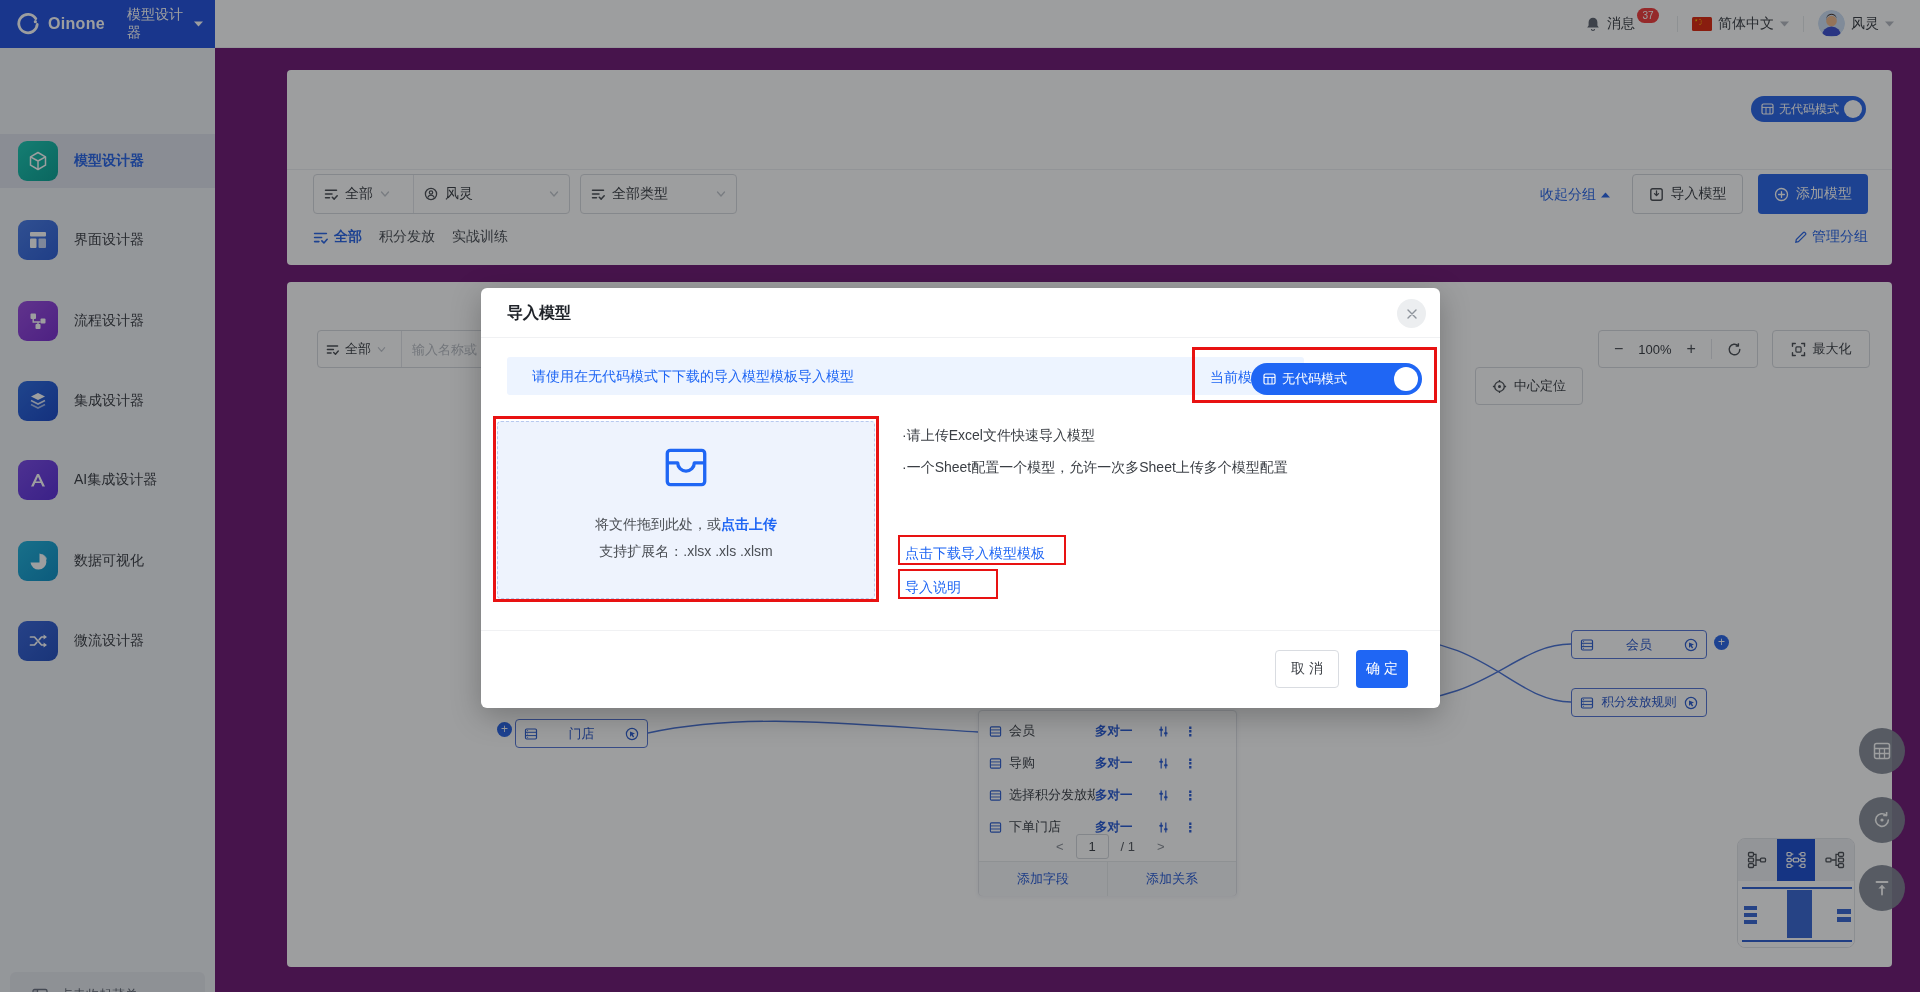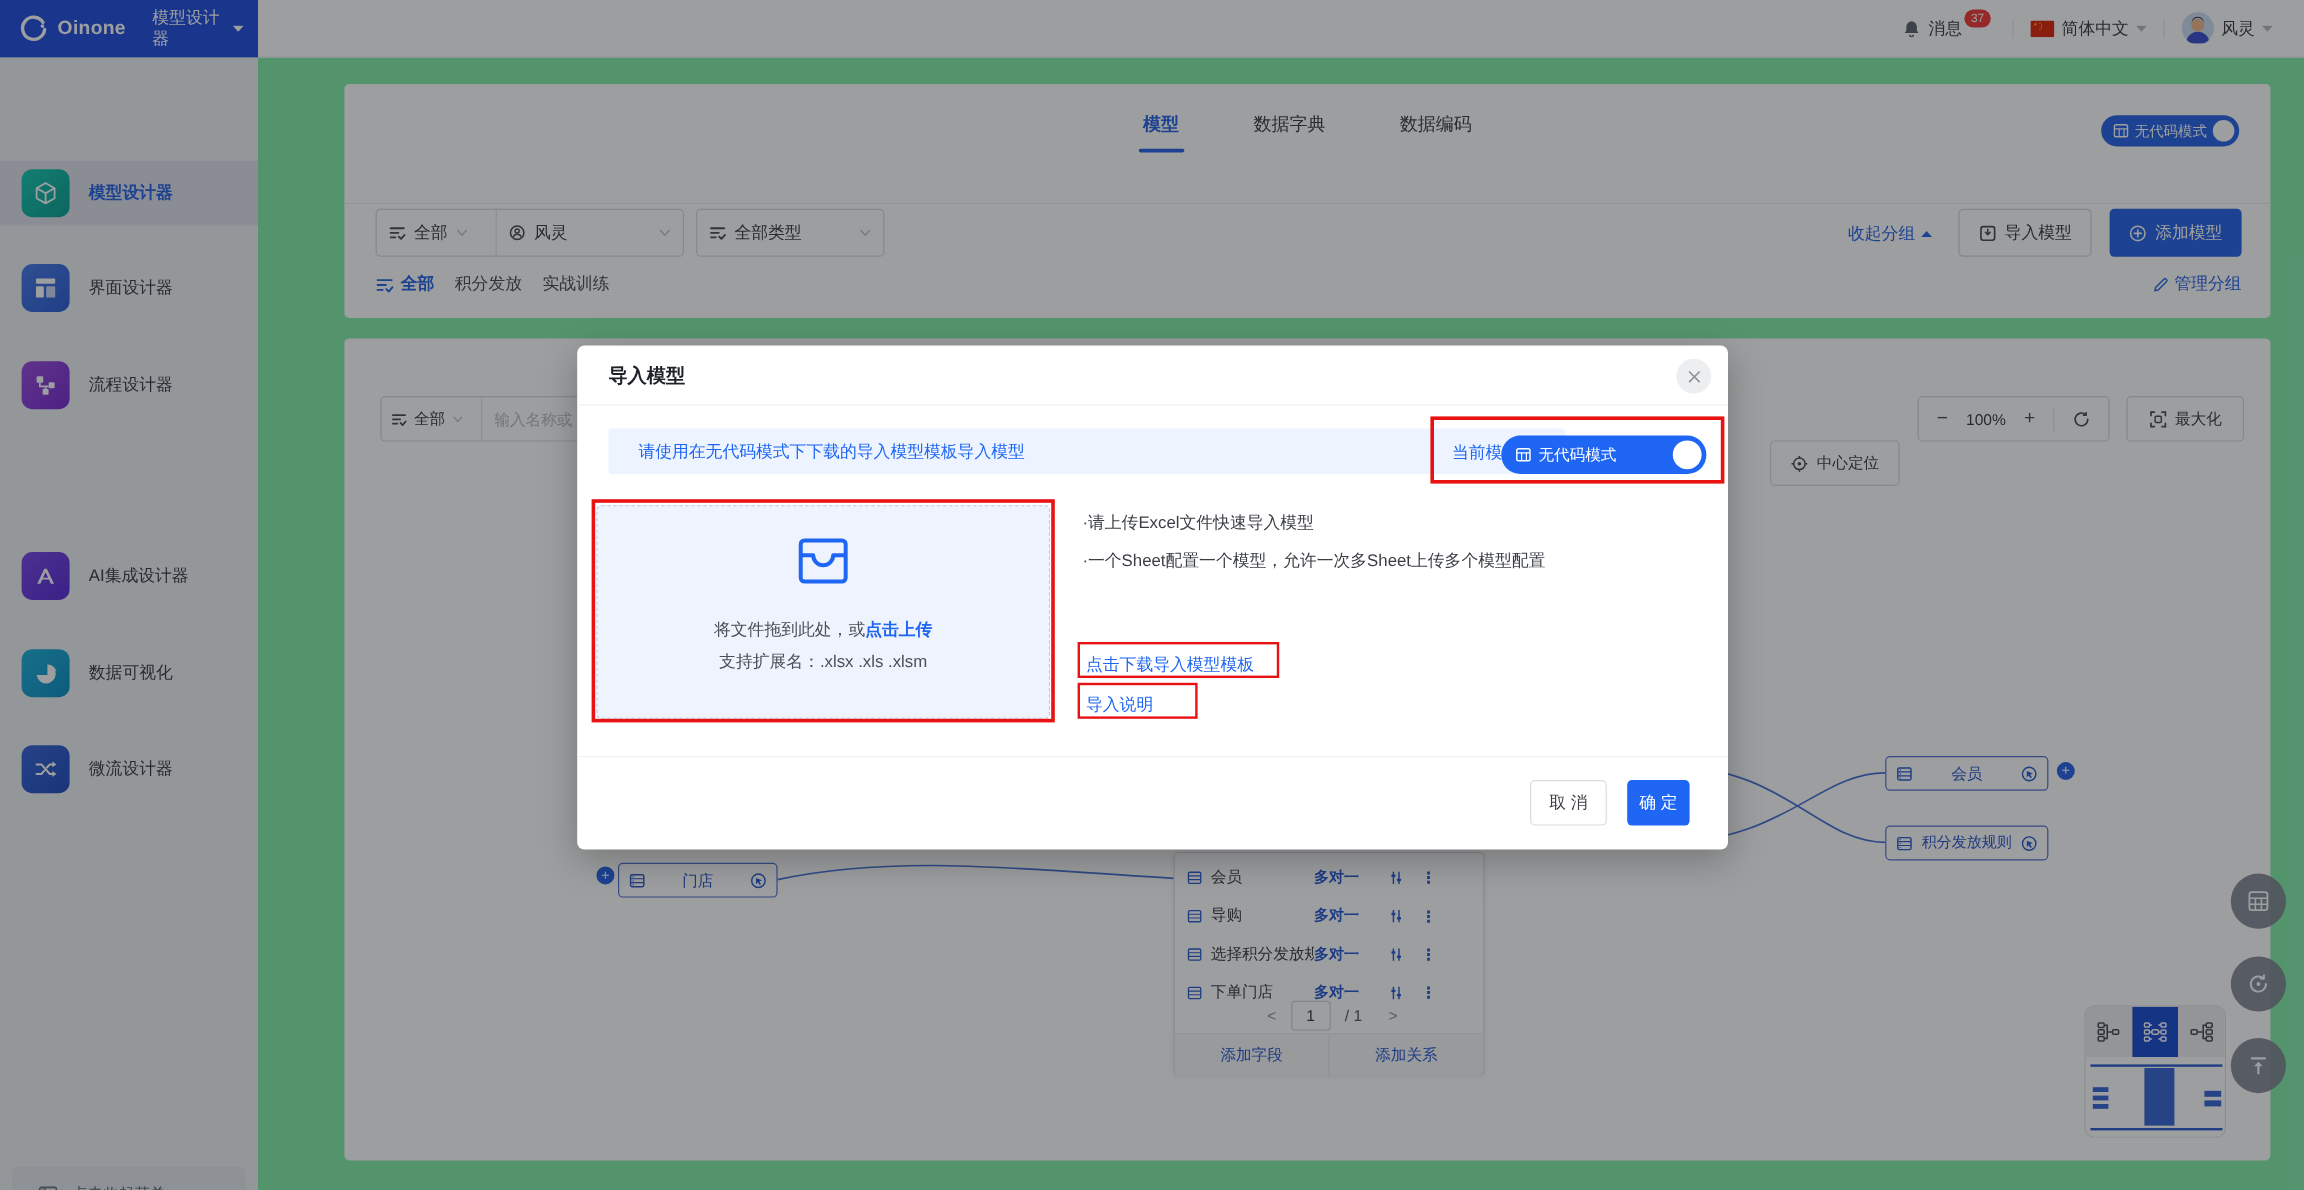--- a/index.html
+++ b/index.html
@@ -1,17 +1,17 @@
 <!DOCTYPE html>
 <html><head>
 <meta charset="utf-8">
 <style>
   html,body{margin:0;padding:0;background:#2b2d31;}
   *{box-sizing:border-box;}
-  #screen{position:relative;width:1920px;height:992px;overflow:hidden;background:#86efac;
+  #screen{position:relative;width:1920px;height:992px;overflow:hidden;background:#701a75;
     font-family:"Liberation Sans","DejaVu Sans",sans-serif;color:#3b3f45;}
   .ic{display:inline-block;vertical-align:middle;flex:none;}
 
   
   .topbar{position:absolute;left:0;top:0;width:1920px;height:48px;background:#fff;display:flex;z-index:5;border-bottom:1px solid #f0f1f3;}
   .brand{width:215px;height:48px;background:#2353e0;color:#fff;display:flex;align-items:center;padding:0 12px 0 16px;gap:8px;}
   .brand-name{font-size:16px;font-weight:bold;letter-spacing:.3px;}
   .brand-app{margin-left:14px;font-size:14px;display:flex;align-items:center;gap:6px;cursor:pointer;}
   .topbar-right{flex:1;display:flex;align-items:center;justify-content:flex-end;gap:14px;padding-right:26px;font-size:14px;color:#3b3f45;}
   .tb-item{display:flex;align-items:center;gap:6px;cursor:pointer;}
@@ -233,20 +233,30 @@
       <span class="tile t3">
         <svg width="20" height="20" viewBox="0 0 20 20">
             <rect x="2.5" y="2.5" width="5.5" height="5.5" rx="1" fill="#fff"></rect>
             <rect x="12.5" y="7.5" width="5" height="5" rx="1" fill="#fff"></rect>
             <rect x="7.5" y="13" width="5" height="5" rx="1" fill="#fff"></rect>
             <path d="M5.2 8v3h7.3M10 11v2" stroke="#fff" stroke-width="1.4" fill="none"></path>
           </svg>
       </span>
       <span class="sb-label">流程设计器</span>
     </div>
+    <div class="sb-item" style="top:326px;">
+      <span class="tile t4">
+        <svg width="20" height="20" viewBox="0 0 20 20">
+            <path d="M10 2l7 3.5L10 9 3 5.5z" fill="#fff"></path>
+            <path d="M3 9.5l7 3.5 7-3.5" stroke="#fff" stroke-width="1.6" fill="none" opacity=".85"></path>
+            <path d="M3 13.5l7 3.5 7-3.5" stroke="#fff" stroke-width="1.6" fill="none" opacity=".6"></path>
+          </svg>
+      </span>
+      <span class="sb-label">集成设计器</span>
+    </div>
     <div class="sb-item" style="top:486px;">
       <span class="tile t6">
         <svg width="20" height="20" viewBox="0 0 20 20">
             <path d="M11.5 2.6a8 8 0 1 1-9 9h9z" fill="#fff"></path>
             <path d="M13.6 2.9a8 8 0 0 1 5.5 5.5h-5.5z" fill="#fff" opacity=".8"></path>
           </svg>
       </span>
       <span class="sb-label">数据可视化</span>
     </div>
     <div class="sb-item" style="top:405px;">
@@ -273,25 +283,20 @@
             <rect x="1" y="1.5" width="14" height="11" rx="1.5" stroke="#6b7280" fill="none" stroke-width="1.3"></rect>
             <path d="M5.5 1.5v11" stroke="#6b7280" stroke-width="1.3"></path>
             <rect x="1.6" y="2.1" width="3.4" height="9.8" fill="#6b7280" opacity=".3"></rect>
           </svg>
       </span>
       <span>点击收起菜单</span>
     </div>
   </div>
 
   <div class="card" id="card-header">
-    <div class="tabs">
-      <span class="tab active">模型</span>
-      <span class="tab">数据字典</span>
-      <span class="tab">数据编码</span>
-    </div>
     <div class="mode-pill">
       <span class="ic">
         <svg width="13" height="12" viewBox="0 0 13 12">
             <rect x="1" y="1" width="11" height="10" rx="1.5" stroke="#fff" fill="none" stroke-width="1.2"></rect>
             <path d="M1 4.4h11M5 4.4V11M9 4.4V11" stroke="#fff" stroke-width="1" fill="none"></path>
           </svg>
       </span>
       <span>无代码模式</span>
       <span class="knob"></span>
     </div>

